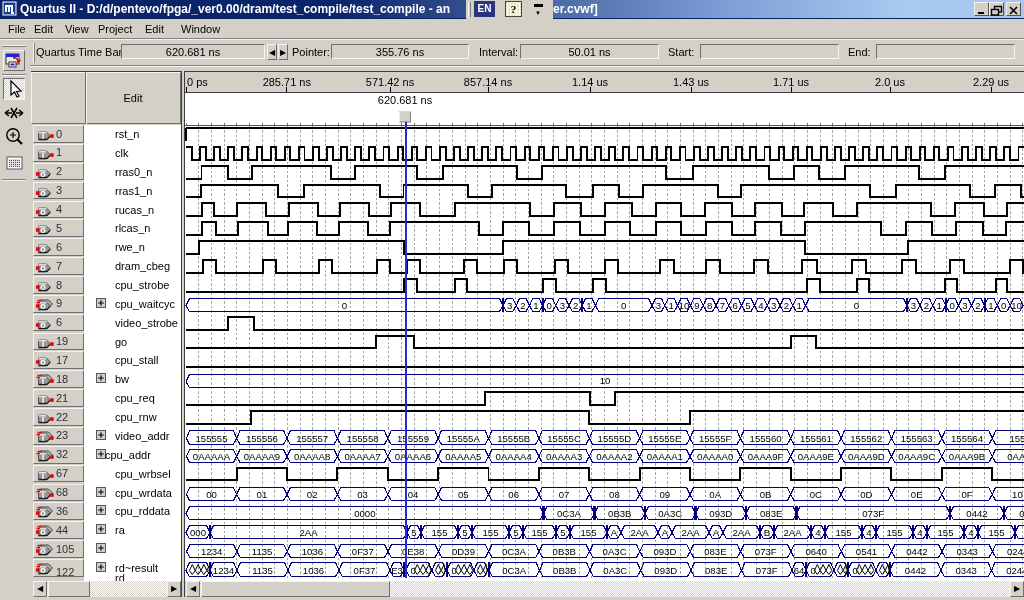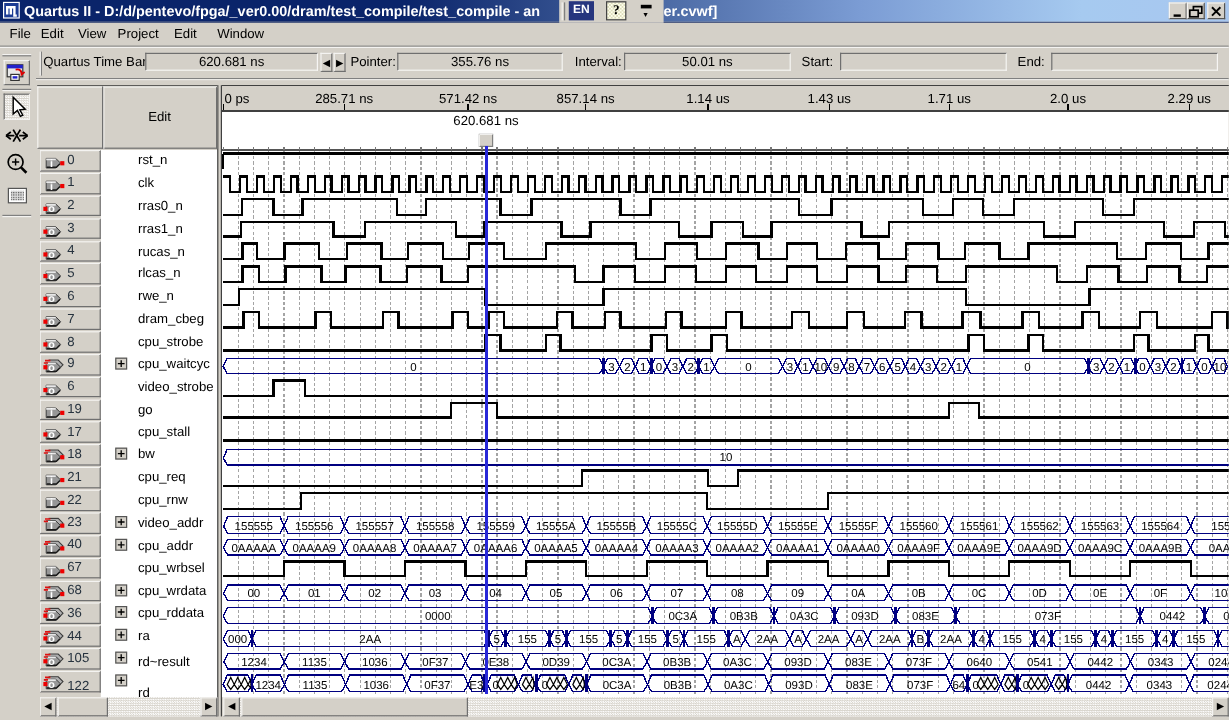--- a/index.html
+++ b/index.html
@@ -845,28 +845,28 @@
 <div style="position:absolute;left:33px;top:445.8px;width:51px;height:17.8px;background:#d4d0c8;border:1px solid;border-color:#f4f3f1 #6f6f6f #6f6f6f #f4f3f1">
     <svg width="18" height="13" style="position:absolute;left:2px;top:3px">
       <path d="M4.5,1 L12.5,1 L16.5,5 L13.5,8" fill="#b0b0b0" stroke="#3a3a3a" stroke-width="0.9"></path>
       <path d="M2.5,3 L10.5,3 L14.5,7 L10.5,11 L2.5,11 Z" fill="#979797" stroke="#3a3a3a" stroke-width="0.8"></path>
       <path d="M2.5,3.8 L10.5,3.8" stroke="#e8e8e8" stroke-width="1.4"></path>
       <path d="M3,10.4 L11,10.4 L14,7.4" stroke="#1a1a1a" stroke-width="1.2" fill="none"></path>
       <path d="M1.5,1.5 L6,1.5 M0.5,3.5 L4,3.5" stroke="#dd1111" stroke-width="1.4" fill="none"></path>
       <text x="7" y="10" font-family="&quot;Liberation Sans&quot;,sans-serif" font-size="9" font-weight="bold" fill="#fff" text-anchor="middle">i</text>
       <rect x="14.2" y="5.3" width="3.5" height="3.5" fill="#ee0000"></rect>
     </svg>
-    <span style="position:absolute;left:22px;top:1.5px;font:11px 'Liberation Sans',sans-serif;color:#26323e">40</span>
+    <span style="position:absolute;left:22px;top:1.5px;font:11px 'Liberation Sans',sans-serif;color:#26323e">32</span>
   </div>
 <div style="position:absolute;left:96px;top:448.8px;width:10px;height:10px;background:#d4d0c8;border:1px solid #555">
     <svg width="8" height="8" style="position:absolute;left:0px;top:0px">
       <path d="M4,1.2 L4,6.8 M1.2,4 L6.8,4" stroke="#000" stroke-width="1.1"></path>
     </svg>
   </div>
-<div style="position:absolute;left:115px;top:448.8px;font:11px 'Liberation Sans',sans-serif;color:#000;white-space:pre">cpu_addr</div>
+<div style="position:absolute;left:105px;top:448.8px;font:11px 'Liberation Sans',sans-serif;color:#000;white-space:pre">cpu_addr</div>
 <div style="position:absolute;left:33px;top:464.7px;width:51px;height:17.8px;background:#d4d0c8;border:1px solid;border-color:#f4f3f1 #6f6f6f #6f6f6f #f4f3f1">
     <svg width="18" height="13" style="position:absolute;left:2px;top:3px">
       <path d="M2.5,3 L10.5,3 L14.5,7 L10.5,11 L2.5,11 Z" fill="#979797" stroke="#3a3a3a" stroke-width="0.8"></path>
       <path d="M2.5,3.8 L10.5,3.8" stroke="#e8e8e8" stroke-width="1.4"></path>
       <path d="M3,10.4 L11,10.4 L14,7.4" stroke="#1a1a1a" stroke-width="1.2" fill="none"></path>
       <text x="7" y="10" font-family="&quot;Liberation Sans&quot;,sans-serif" font-size="9" font-weight="bold" fill="#fff" text-anchor="middle">i</text>
       <rect x="14.2" y="5.3" width="3.5" height="3.5" fill="#ee0000"></rect>
     </svg>
     <span style="position:absolute;left:22px;top:1.5px;font:11px 'Liberation Sans',sans-serif;color:#26323e">67</span>
   </div>
@@ -953,21 +953,21 @@
       <text x="7" y="10" font-family="&quot;Liberation Sans&quot;,sans-serif" font-size="9" font-weight="bold" fill="#fff" text-anchor="middle">o</text>
       <rect x="0" y="5.3" width="3.5" height="3.5" fill="#ee0000"></rect>
     </svg>
     <span style="position:absolute;left:22px;top:6px;font:11px 'Liberation Sans',sans-serif;color:#26323e">122</span>
   </div>
 <div style="position:absolute;left:96px;top:562.0px;width:10px;height:10px;background:#d4d0c8;border:1px solid #555">
     <svg width="8" height="8" style="position:absolute;left:0px;top:0px">
       <path d="M4,1.2 L4,6.8 M1.2,4 L6.8,4" stroke="#000" stroke-width="1.1"></path>
     </svg>
   </div>
-<div style="position:absolute;left:115px;top:546px;font:11px 'Liberation Sans',sans-serif;color:#000;white-space:pre">rd~result</div>
+<div style="position:absolute;left:115px;top:562.0px;font:11px 'Liberation Sans',sans-serif;color:#000;white-space:pre">rd~result</div>
 <div style="position:absolute;left:33px;top:581px;width:148px;height:16px;background:#e9e7e3;background-image:repeating-conic-gradient(#fff 0 25%,#d6d2ca 0 50%);background-size:2px 2px"></div>
 <div style="position:absolute;left:33px;top:581px;width:14px;height:16px;background:#d4d0c8;border:1px solid;border-color:#f4f3f1 #6f6f6f #6f6f6f #f4f3f1;font:8px sans-serif;text-align:center;line-height:14px;color:#000">◀</div>
 <div style="position:absolute;left:167px;top:581px;width:14px;height:16px;background:#d4d0c8;border:1px solid;border-color:#f4f3f1 #6f6f6f #6f6f6f #f4f3f1;font:8px sans-serif;text-align:center;line-height:14px;color:#000">▶</div>
 <div style="position:absolute;left:48px;top:581px;width:42px;height:16px;background:#d4d0c8;border:1px solid;border-color:#f4f3f1 #6f6f6f #6f6f6f #f4f3f1;"></div>
 <div style="position:absolute;left:186px;top:581px;width:838px;height:16px;background:#e9e7e3;background-image:repeating-conic-gradient(#fff 0 25%,#d6d2ca 0 50%);background-size:2px 2px"></div>
 <div style="position:absolute;left:186px;top:581px;width:14px;height:16px;background:#d4d0c8;border:1px solid;border-color:#f4f3f1 #6f6f6f #6f6f6f #f4f3f1;font:8px sans-serif;text-align:center;line-height:14px;color:#000">◀</div>
 <div style="position:absolute;left:1010px;top:581px;width:14px;height:16px;background:#d4d0c8;border:1px solid;border-color:#f4f3f1 #6f6f6f #6f6f6f #f4f3f1;font:8px sans-serif;text-align:center;line-height:14px;color:#000">▶</div>
 <div style="position:absolute;left:201px;top:581px;width:189px;height:16px;background:#d4d0c8;border:1px solid;border-color:#f4f3f1 #6f6f6f #6f6f6f #f4f3f1;"></div>
 
 <div style="position:absolute;left:0;top:0;width:1024px;height:18px;background:linear-gradient(90deg,#0a246a 0%,#0a246a 33%,#46649f 52%,#7b9cd4 70%,#a6caf0 88%,#a8c7f0 100%)"></div>

